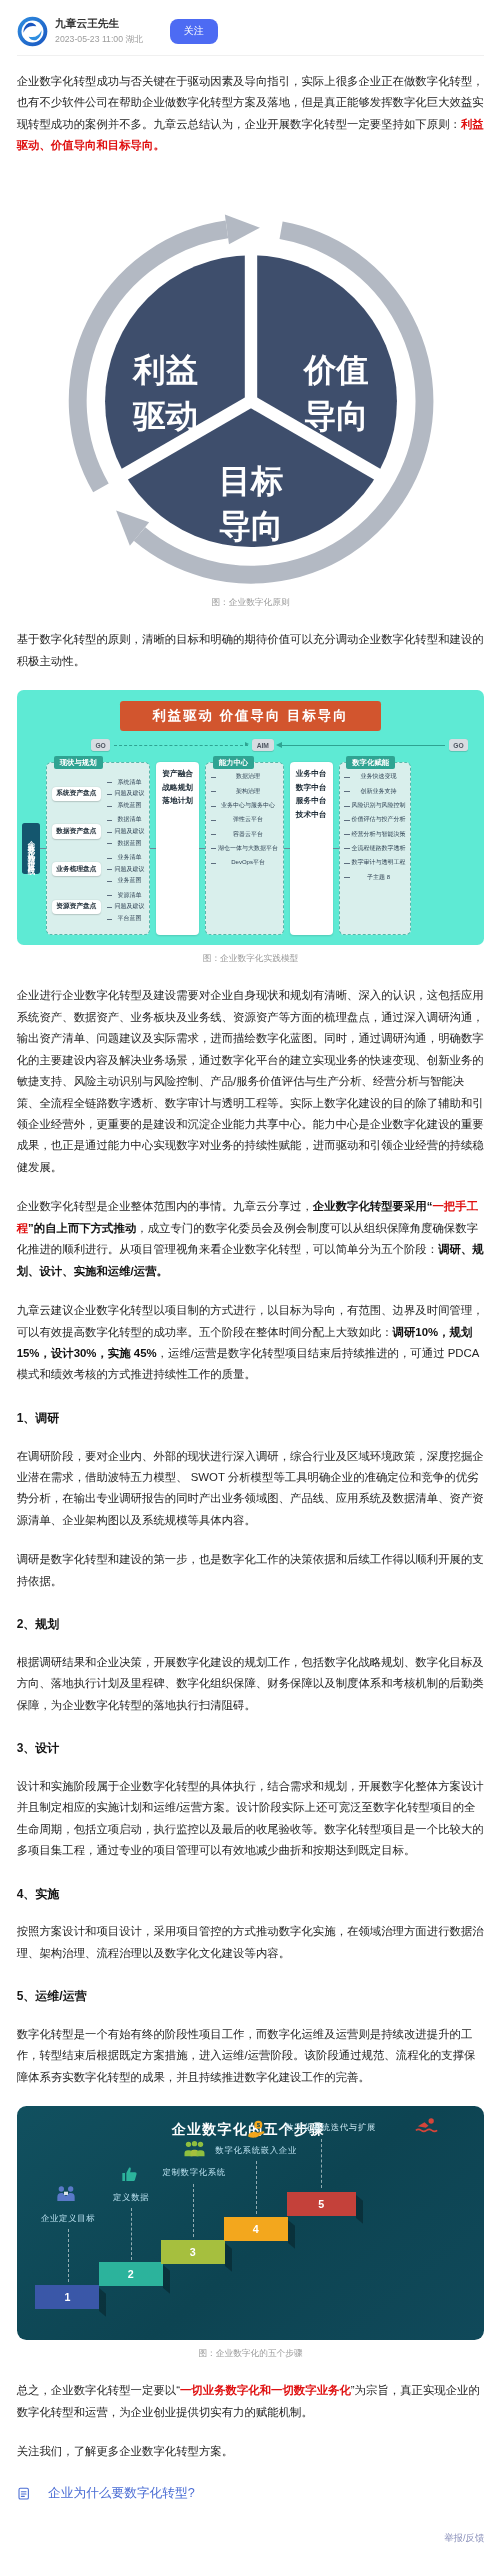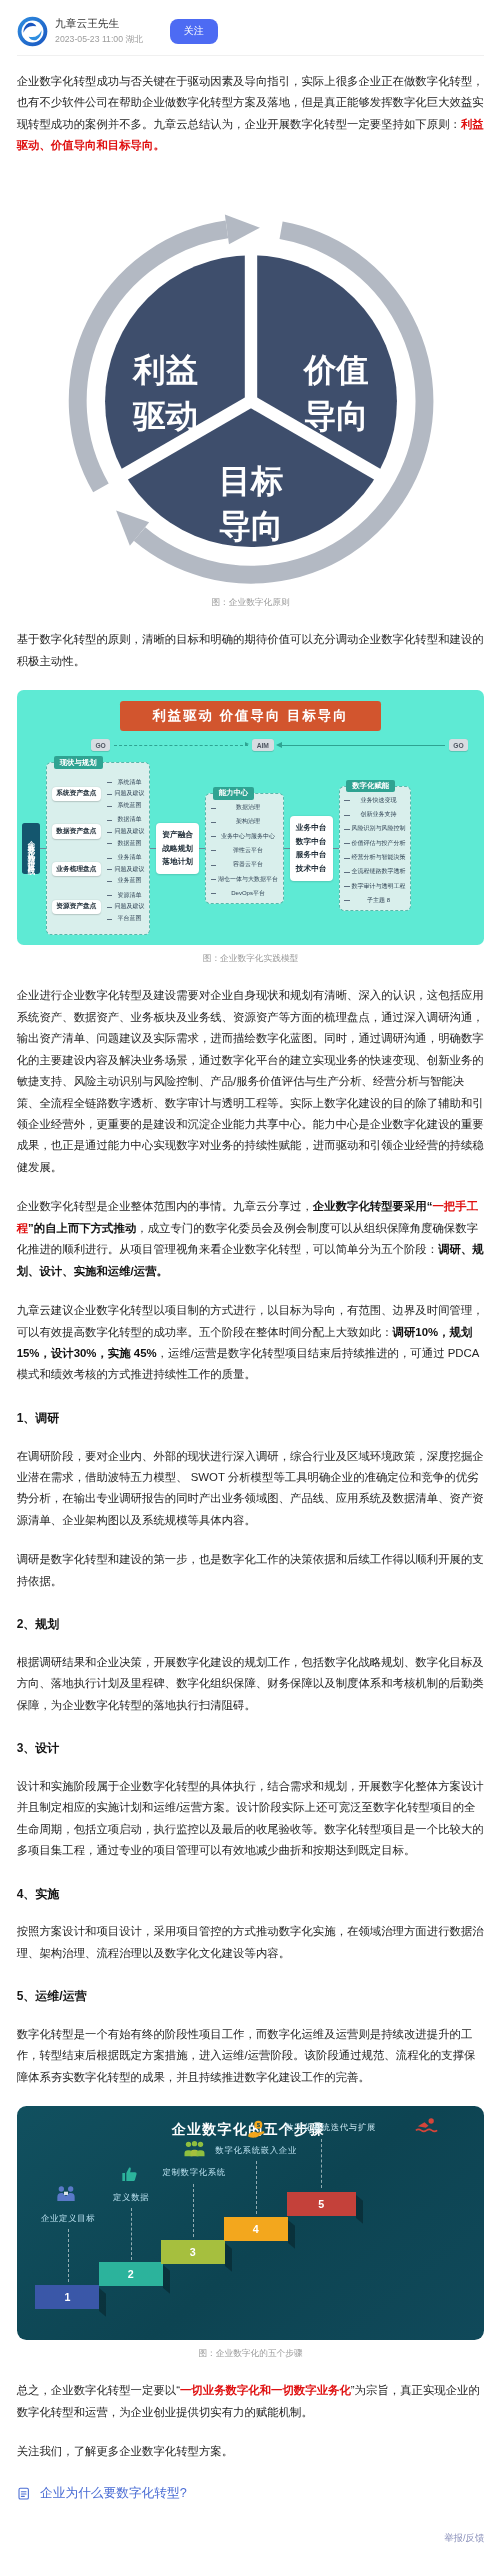--- a/index.html
+++ b/index.html
@@ -5,21 +5,21 @@
   html,body{margin:0;padding:0;background:#fff}
   body{width:501px;font-family:"Liberation Sans","DejaVu Sans",sans-serif;color:#242424}
   .wrap{padding:1.3px 16.7px 0}
   
   .title-row{margin:13.4px 0 4px;line-height:1.3}
   .page-title{display:inline;font-size:23px;font-weight:800;color:#161616;letter-spacing:0.7px}
   .badge{display:inline-flex;align-items:center;gap:3.3px;border:0.7px solid #e4e4e4;border-radius:11.4px;padding:3.3px 8.7px;font-size:8.7px;color:#737373;margin-left:9.4px;vertical-align:6.7px;background:#fff}
   .author-row{display:flex;align-items:center;margin:14.7px 0 8px}
   .avatar{width:31px;height:31px;border-radius:50%;overflow:hidden;flex:0 0 auto;cursor:pointer}
   .author-info{margin-left:7.4px}
-  .author-name{font-size:10.7px;font-weight:400;color:#333;cursor:pointer}
+  .author-name{font-size:10.7px;font-weight:700;color:#333;cursor:pointer}
   .author-meta{font-size:8.7px;color:#9c9c9c;margin-top:2.7px}
   .follow-btn{margin-left:27px;background:#4d6bf3;color:#fff;border:none;border-radius:8px;font-size:10px;padding:5.3px 14px;cursor:pointer}
   .divider{border-top:0.7px solid #f0f0f0;margin:2.7px 0 14.7px}
   
   p.body{font-size:11.4px;line-height:1.88;margin:0 0 18px;color:#242424;text-align:left}
   .red{color:#df0f0f;font-weight:700}
   .bold{font-weight:700;color:#111}
   h2.sec{font-size:12px;font-weight:700;color:#161616;margin:24px 0 18.7px}
   figure{margin:0;text-align:center}
   figcaption{font-size:8.7px;color:#9b9b9b;margin:8px 0 20px}
@@ -27,21 +27,21 @@
   .pie-wrap{margin:2.7px auto 0;width:414px}
   
   .mindmap{background:#5eead4;border-radius:6.7px;margin:2.7px 0 0;padding:10.7px 0 10.7px;overflow:hidden}
   .mm-banner{background:#d2552e;color:#fff;font-weight:700;font-size:13.4px;text-align:center;border-radius:3.3px;padding:6px 0;margin:0 auto 8px;width:261px;letter-spacing:2px}
   .goaim{display:flex;align-items:center;margin:0 16px 10.7px 74px}
   .chip{background:#d7dce1;color:#4e5560;font-size:6.7px;font-weight:800;padding:2.7px 4.7px;border-radius:2.7px;box-shadow:0 0.7px 0.7px rgba(0,0,0,.15)}
   .dash-line{flex:1;border-top:1.3px dashed #2fa392;position:relative;margin:0 4px}
   .dash-line::after{content:"";position:absolute;right:-1.3px;top:-3.3px;border-left:4.7px solid #2fa392;border-top:2.7px solid transparent;border-bottom:2.7px solid transparent}
   .solid-line{flex:1.25;border-top:1.7px solid #2fa392;position:relative;margin:0 4px}
   .solid-line::before{content:"";position:absolute;left:-1.3px;top:-4px;border-right:6px solid #2fa392;border-top:3.3px solid transparent;border-bottom:3.3px solid transparent}
-  .mm-main{display:flex;align-items:center;padding-left:5.3px}
+  .mm-main{display:flex;padding-left:5.3px}
   .root-bar{writing-mode:vertical-rl;text-orientation:upright;background:#14566e;color:#fff;font-size:7.4px;font-weight:700;letter-spacing:2.7px;padding:10.7px 4px;border-radius:2.7px;align-self:center}
   .hconn{width:6px;border-top:1px solid #6b8a9a;align-self:center;flex:0 0 auto}
   .mg{position:relative;border:1px dashed #57b8aa;background:#d9efec;border-radius:5.3px;padding:9.4px 4.7px 5.3px;flex:0 0 auto}
   .mg .tab{position:absolute;top:-6.7px;left:6.7px;background:#2fa392;color:#fff;font-size:7.4px;font-weight:700;padding:1.3px 6px;border-radius:2px}
   .node-row{display:flex;align-items:center;margin:5.3px 0}
   .node-pill{background:#fff;border-radius:4px;padding:2.7px 4.7px;font-size:6.7px;font-weight:700;color:#1d2b36;box-shadow:0 0.7px 1.3px rgba(0,0,0,.18);white-space:nowrap}
   .leaves{display:flex;flex-direction:column;gap:2.7px;margin-left:6px}
   .leaf,.item{font-size:6px;color:#2c3e50;white-space:nowrap;position:relative;padding-left:7.4px}
   .leaf::before,.item::before{content:"";position:absolute;left:0;top:50%;width:5.3px;border-top:0.7px solid #5d6d7e}
   .item-list{display:flex;flex-direction:column;gap:5.3px}
@@ -62,21 +62,21 @@
   .ld5{left:304px;top:33px;height:49px}
   .slabel{position:absolute;color:#b9e0ef;font-size:8.4px;font-weight:400;text-align:center;letter-spacing:0.7px}
   .sl1{left:12px;top:107px;width:79px}.sl2{left:84px;top:86px;width:61px}
   .sl3{left:134px;top:61px;width:87px}.sl4{left:192px;top:39px;width:95px}
   .sl5{left:258px;top:16px;width:112px;color:#cde8f3}
   .sicon{position:absolute}
   .si1{left:39px;top:79px}.si2{left:104px;top:59px}.si3{left:166px;top:35px}
   .si4{left:230px;top:13.4px}.si5{left:398px;top:10.7px}
   
   .follow-line{font-size:11.4px;line-height:1.88;margin:0 0 23px}
-  .related{display:flex;align-items:center;gap:10px;color:#4a6cd4;font-size:12.7px;margin:4px 0 23px;cursor:pointer}
+  .related{display:flex;align-items:center;gap:18px;color:#4a6cd4;font-size:12.7px;margin:4px 0 23px;cursor:pointer}
   .report-row{display:flex;justify-content:flex-end;padding:6.7px 0 12px}
   .report{color:#8a90ba;font-size:9.4px;cursor:pointer}
 </style>
 </head>
 <body>
 
 <div class="wrap">
 
 
   <div class="author-row">

